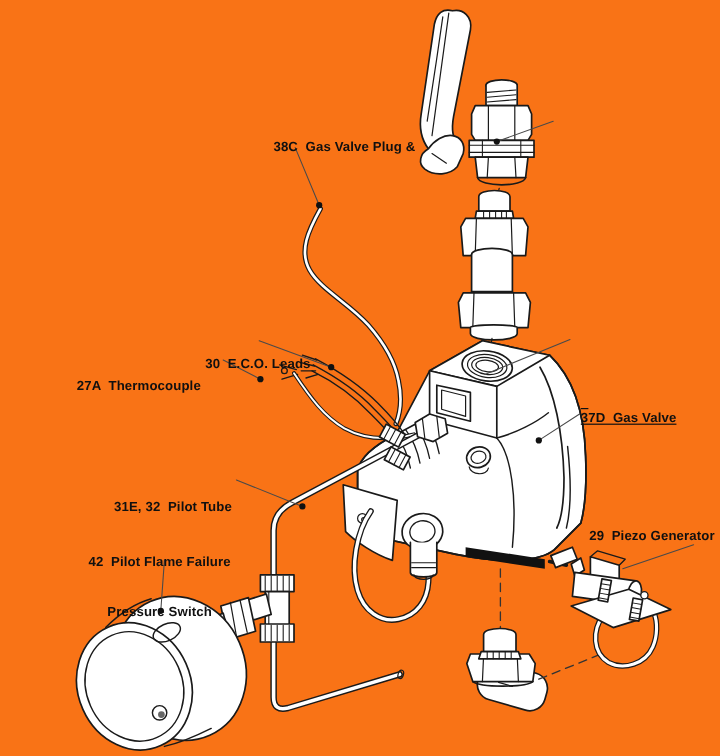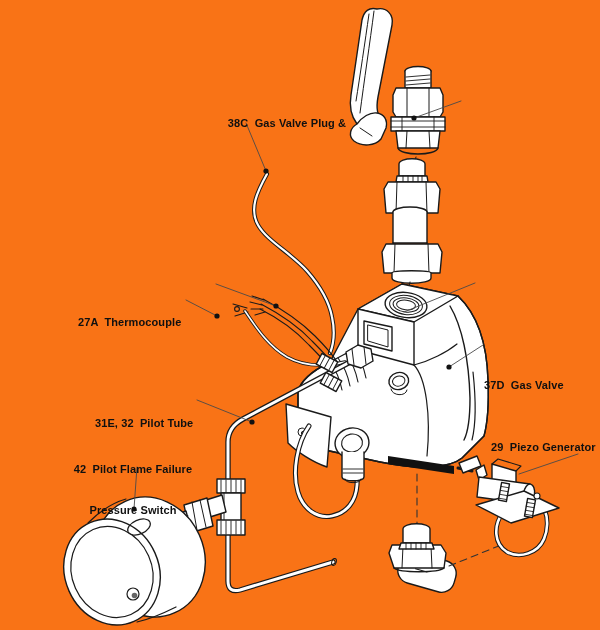--- a/index.html
+++ b/index.html
@@ -227,24 +227,27 @@
       <circle cx="449" cy="367" r="2.6"></circle>
       <circle cx="252" cy="422" r="2.6"></circle>
       <circle cx="134" cy="509" r="2.6"></circle>
     </g>
   </g>
 </svg>
 
 <div class="callout center" style="left:214px;top:90px;width:146px;">
   <div>38C  Gas Valve Plug &amp;</div>
 </div>
-<div class="callout" style="left:78px;top:289px;">
+<div class="callout" style="left:171px;top:271px;">
+  <div>30  E.C.O. Leads</div>
+</div>
+<div class="callout" style="left:64px;top:289px;">
   <div>27A  Thermocouple</div>
 </div>
-<div class="callout" style="left:484px;top:352px;">
+<div class="callout" style="left:484px;top:316px;text-decoration:underline;">
   <div>37D  Gas Valve</div>
 </div>
 <div class="callout" style="left:95px;top:390px;">
   <div>31E, 32  Pilot Tube</div>
 </div>
 <div class="callout center" style="left:63px;top:436px;width:140px;">
   <div>42  Pilot Flame Failure</div>
   <div>Pressure Switch</div>
 </div>
 <div class="callout" style="left:491px;top:414px;">

